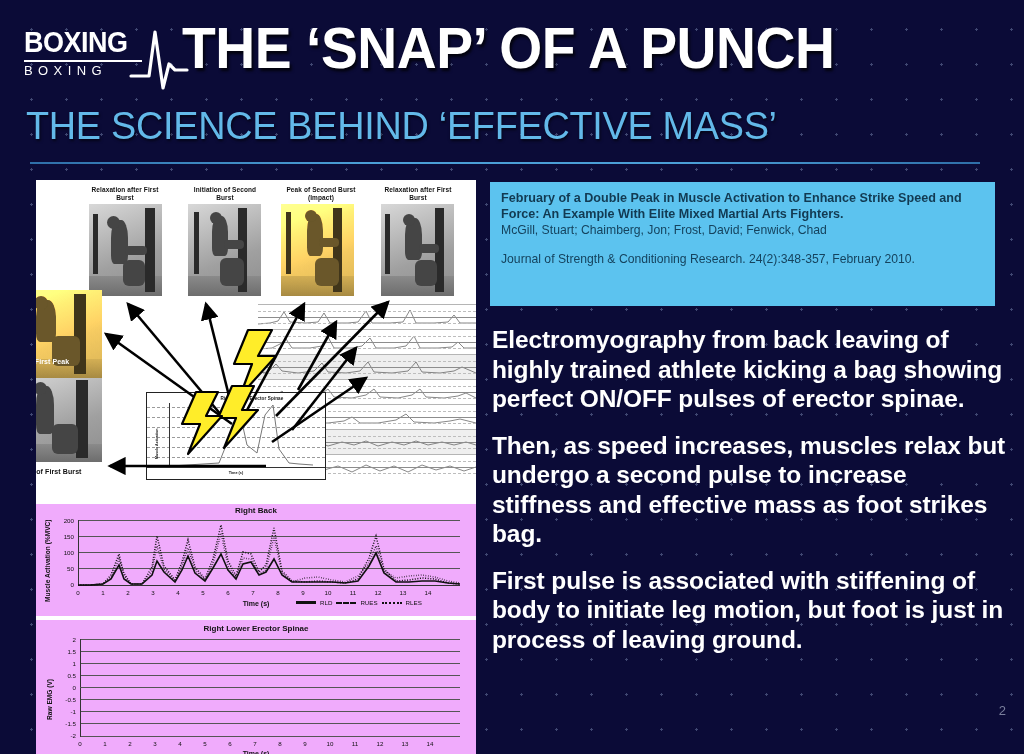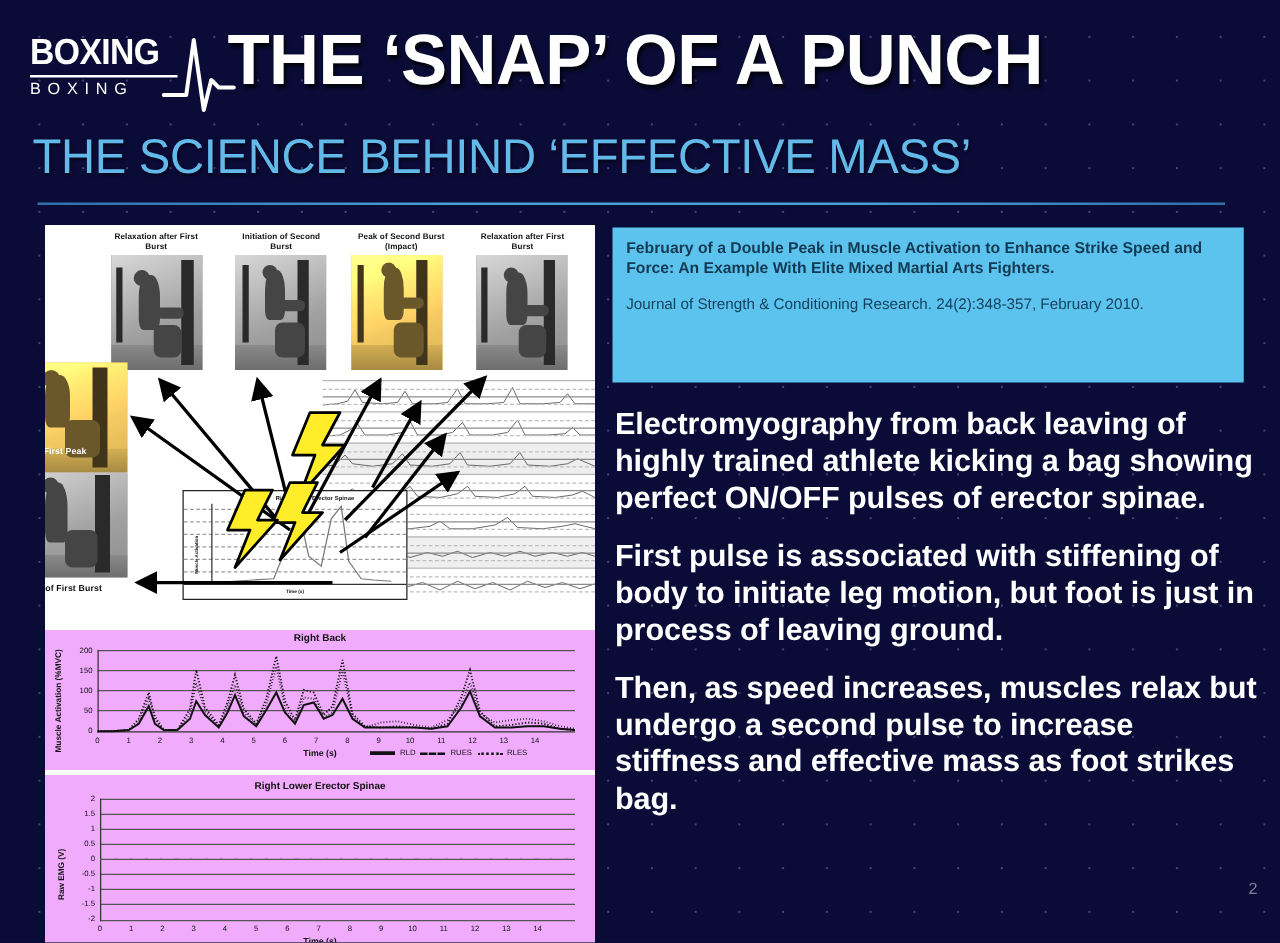--- a/index.html
+++ b/index.html
@@ -394,22 +394,23 @@
       <div class="xtick" style="left:361px;top:120px;width:16px;">13</div>
       <div class="xtick" style="left:386px;top:120px;width:16px;">14</div>
 
       <div class="xlab" style="top:130px;">Time (s)</div>
     </div>
 
   </div>
 
   <div id="citation">
     <div class="ttl">February of a Double Peak in Muscle Activation to Enhance Strike Speed and Force: An Example With Elite Mixed Martial Arts Fighters.</div>
+    <div class="auth">McGill, Stuart; Chaimberg, Jon; Frost, David; Fenwick, Chad</div>
     <div class="jrn">Journal of Strength &amp; Conditioning Research. 24(2):348-357, February 2010.</div>
   </div>
 
   <div id="body">
     <p>Electromyography from back leaving of highly trained athlete kicking a bag showing perfect ON/OFF pulses of erector spinae.</p>
+    <p>Then, as speed increases, muscles relax but undergo a second pulse to increase stiffness and effective mass as foot strikes bag.</p>
     <p>First pulse is associated with stiffening of body to initiate leg motion, but foot is just in process of leaving ground.</p>
-    <p>Then, as speed increases, muscles relax but undergo a second pulse to increase stiffness and effective mass as foot strikes bag.</p>
   </div>
 
 </div>
 
 </body></html>

